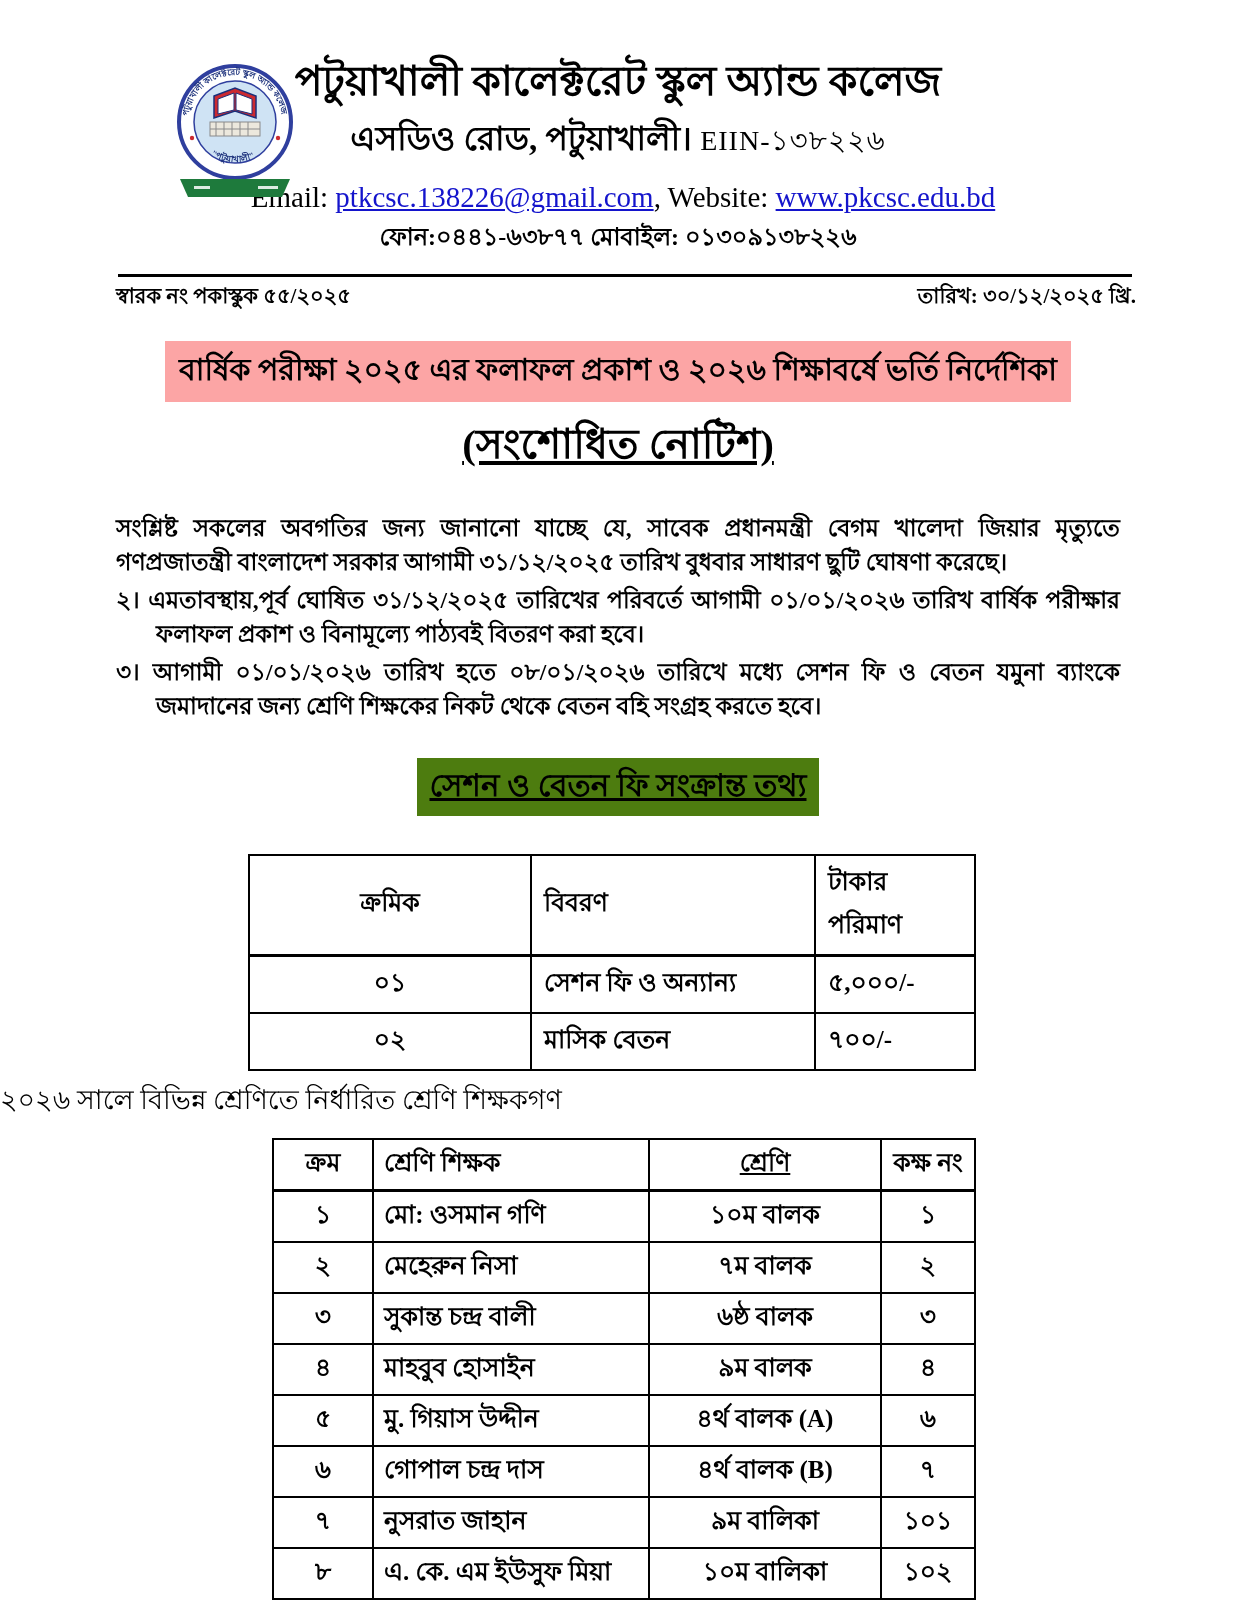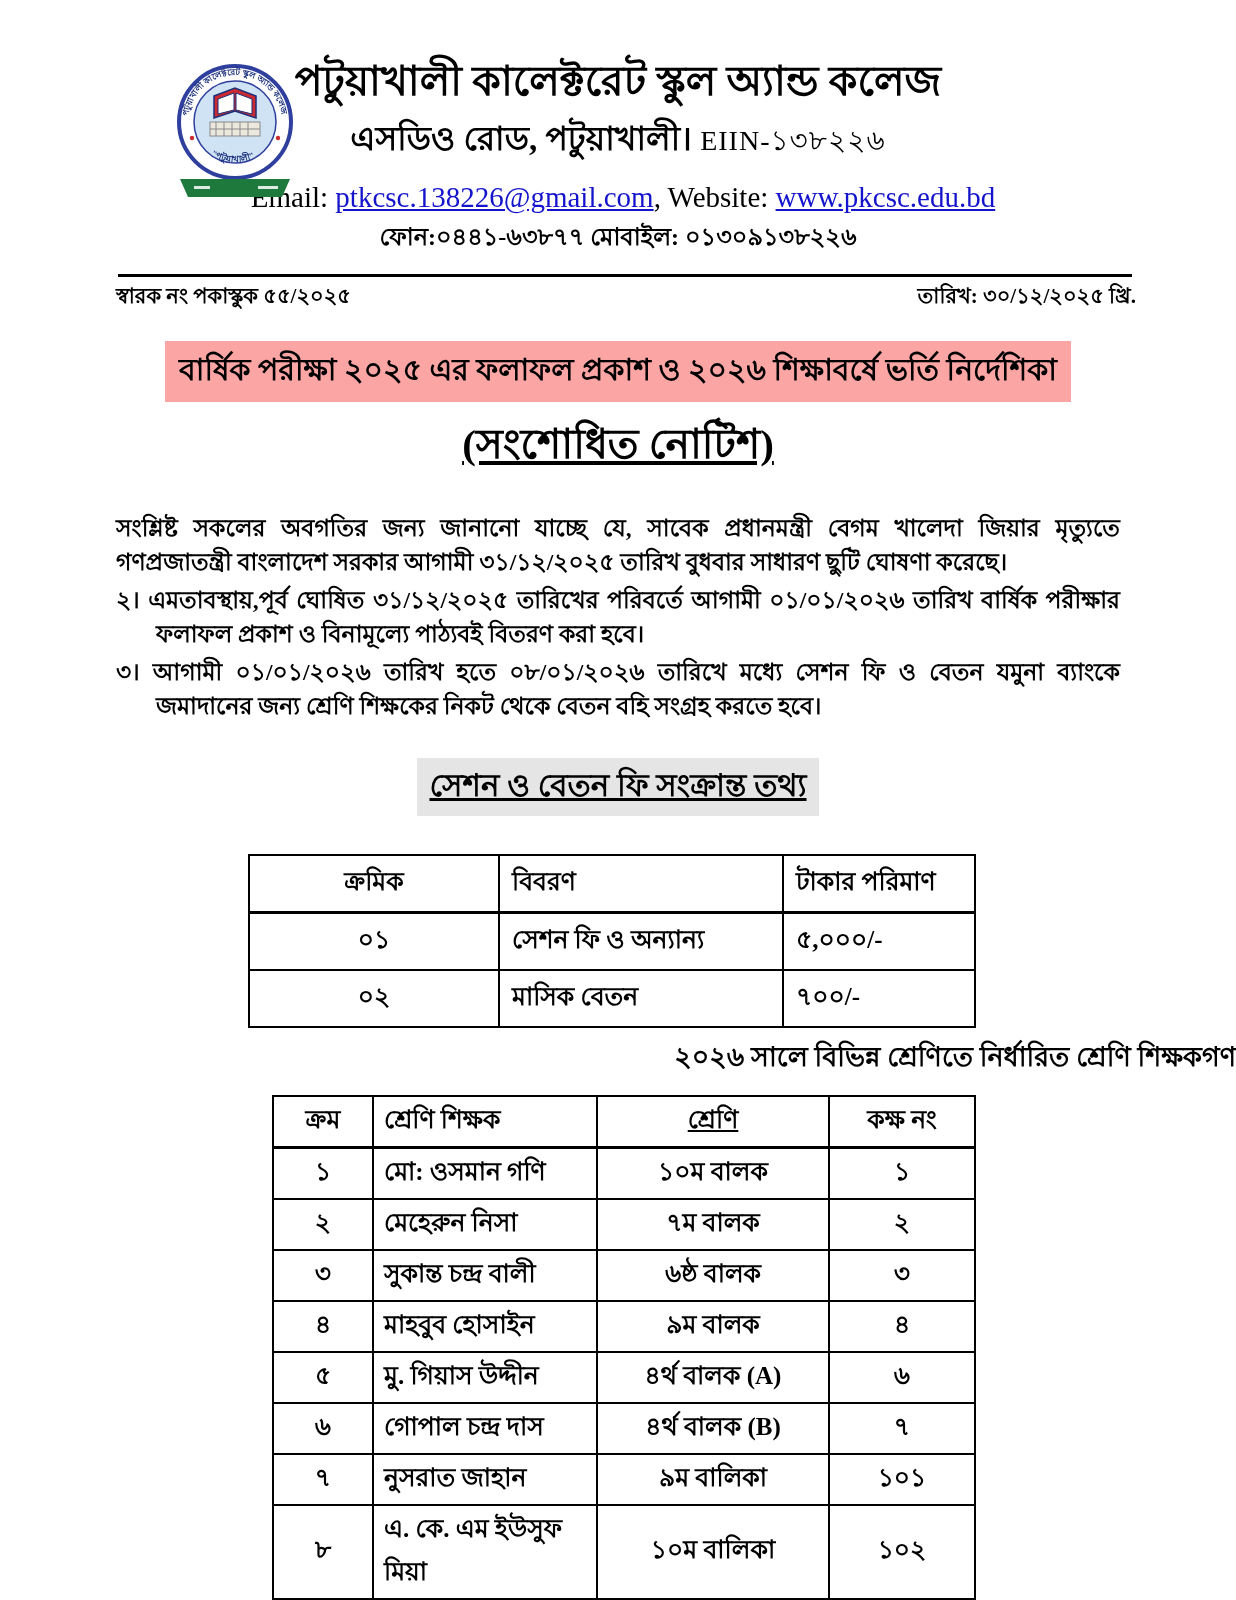--- a/index.html
+++ b/index.html
@@ -31,39 +31,39 @@
   .title-hl { display:inline-block; background:#fca5a5; padding:5px 14px;
               font-size:30px; font-weight:bold; }
   .subtitle { text-align:center; font-size:41px; font-weight:bold;
               text-decoration:underline; margin-top:10px; }
   
   .body-text { margin:30px 116px 0 116px; font-size:23.5px; font-weight:bold;
                line-height:1.45; text-align:justify; }
   .body-text p.item { padding-left:40px; text-indent:-40px; margin-top:4px; }
   
   .section-head-wrap { text-align:center; margin-top:34px; }
-  .section-head { display:inline-block; background:#e5e5e5; padding:3px 12px;
+  .section-head { display:inline-block; background:#4d7c0f; padding:3px 12px;
                   font-size:31px; font-weight:bold; text-decoration:underline; }
   
   table { border-collapse:collapse; font-weight:bold; }
   th, td { border:2px solid #000; }
   .fee-table { margin:38px 0 0 248px; width:728px; font-size:25px; }
   .fee-table th, .fee-table td { padding:6px 12px; height:44px; }
   .fee-table th { border-bottom:3px solid #000; text-align:left; font-weight:bold; }
-  .fee-table th:nth-child(1) { width:250px; text-align:center; }
+  .fee-table th:nth-child(1) { width:282px; text-align:center; }
   .fee-table th:nth-child(2) { width:284px; }
   .fee-table td:nth-child(1) { text-align:center; }
   .fee-table td:nth-child(2), .fee-table td:nth-child(3) { text-align:left; }
-  .caption { text-align:right; font-size:27px; font-weight:bold; margin-top:8px;
+  .caption { text-align:left; font-size:27px; font-weight:normal; margin-top:8px;
              margin-left:0; }
   .teacher-table { margin:14px 0 0 272px; width:704px; font-size:25px; }
   .teacher-table th, .teacher-table td { padding:3px 10px; height:39px; }
   .teacher-table th { border-bottom:3px solid #000; text-align:center; }
   .teacher-table th:nth-child(1) { width:100px; }
-  .teacher-table th:nth-child(2) { width:224px; text-align:left; }
+  .teacher-table th:nth-child(2) { width:276px; text-align:left; }
   .teacher-table th:nth-child(3) { width:232px;text-decoration:underline; }
   .teacher-table td:nth-child(1),
   .teacher-table td:nth-child(3),
   .teacher-table td:nth-child(4) { text-align:center; }
   .teacher-table td:nth-child(2) { text-align:left; }
 </style>
 </head>
 <body>
 
 <div class="page">

